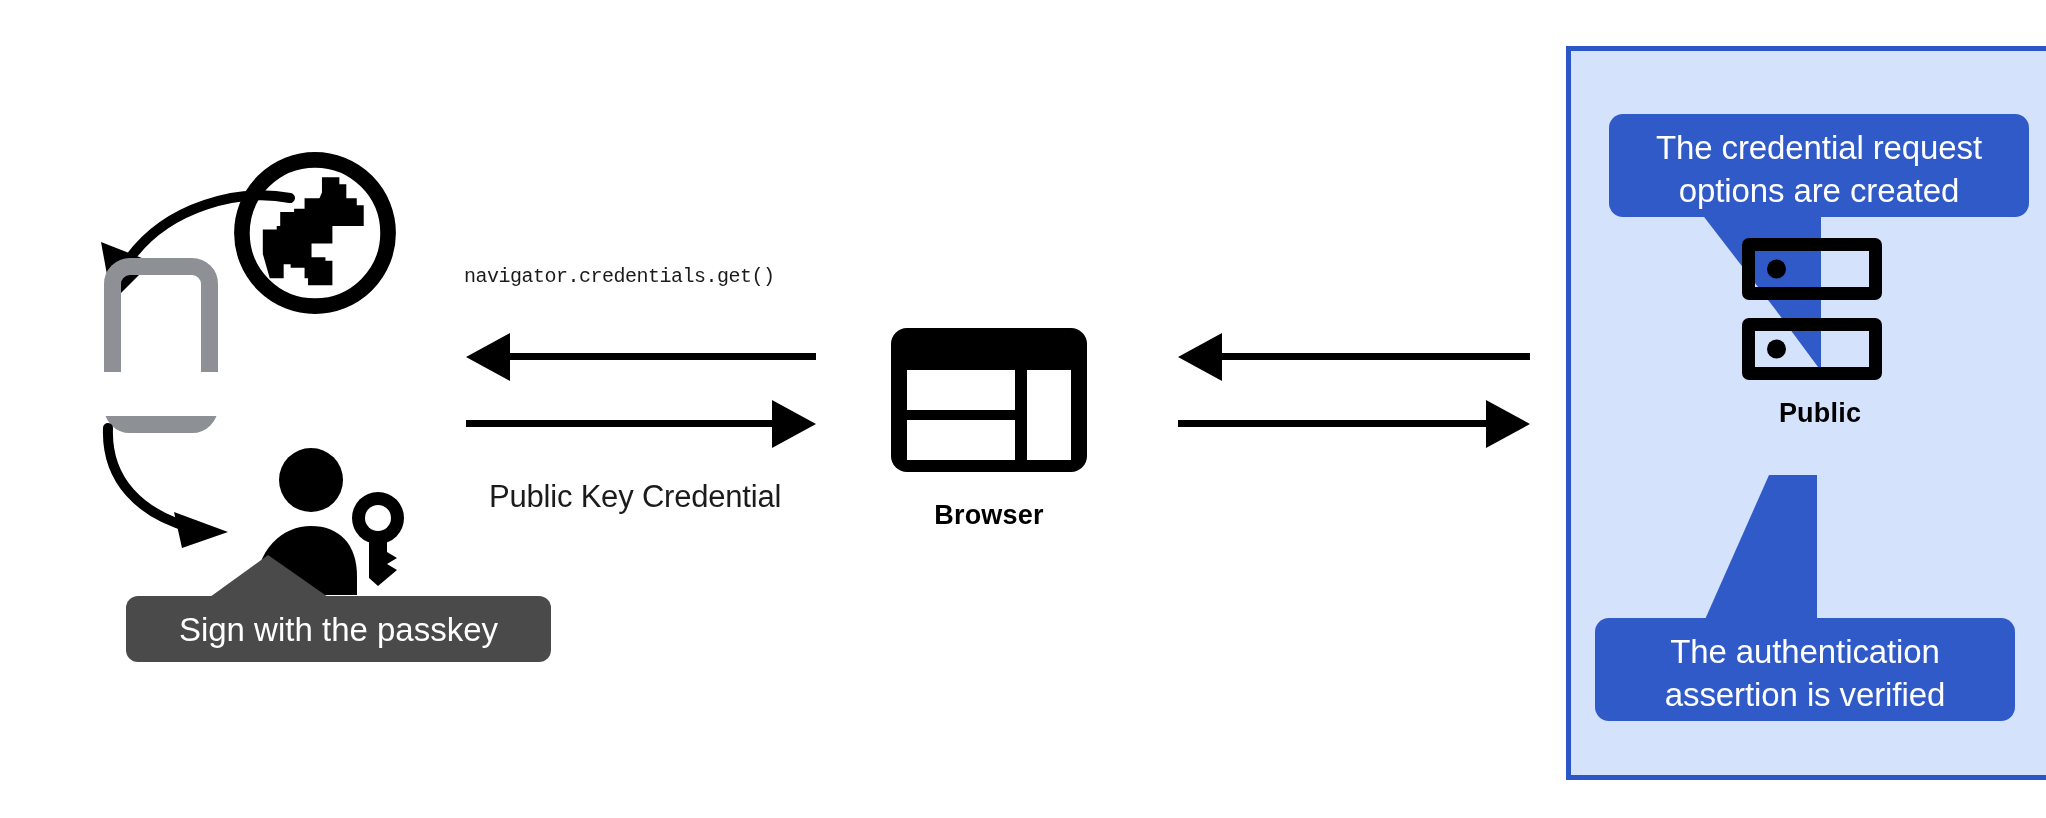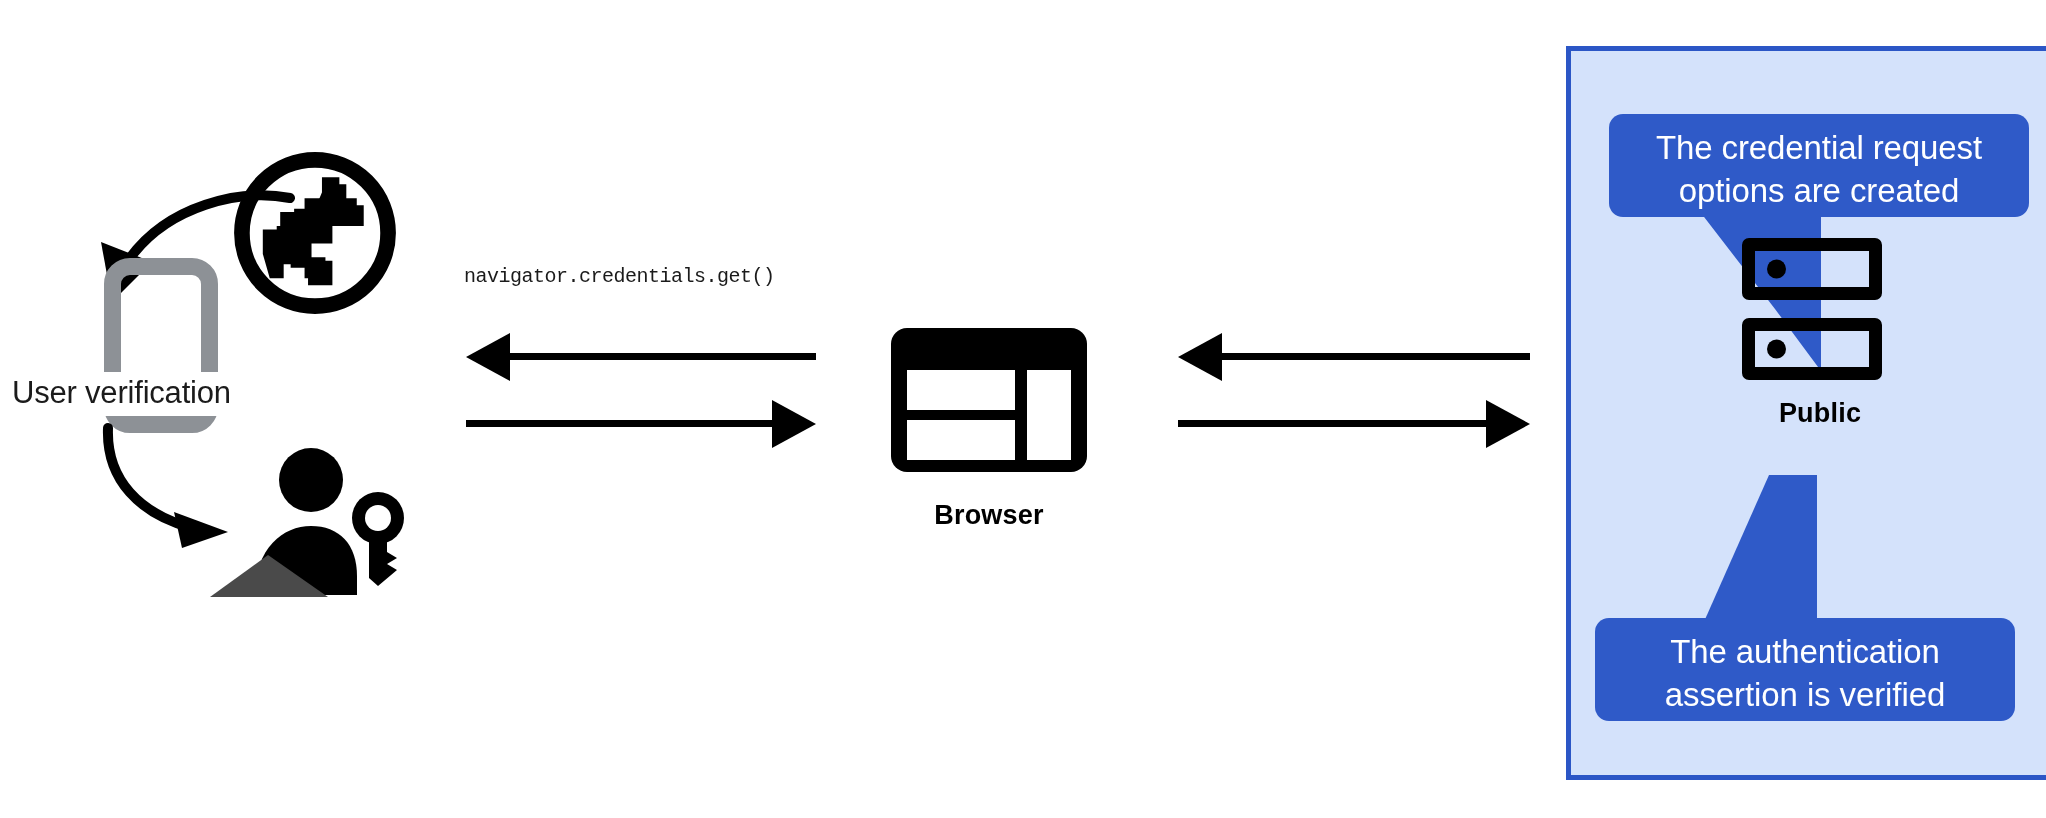--- a/index.html
+++ b/index.html
@@ -143,21 +143,20 @@
       <path d="M200 18 C150 8 78 26 40 78" stroke="#000000" stroke-width="10" fill="none" stroke-linecap="round"></path>
       <path d="M22 122 L11 62 L62 82 Z" fill="#000000"></path>
     </svg>
   </div>
 
   <div class="abs phone" style="left:104px; top:258px;">
     <div class="abs phone-bar"></div>
   </div>
 
   <div class="abs" style="left:0px; top:372px; width:250px; height:44px; background:#ffffff;"></div>
-  <div class="abs label" style="left:12px; top:373px; width:260px; background:#ffffff;">User verification</div>
 
   <div class="abs" style="left:100px; top:420px; width:200px; height:130px;">
     <svg width="200" height="130" viewBox="0 0 200 130">
       <path d="M8 8 C6 60 40 94 92 108" stroke="#000000" stroke-width="10" fill="none" stroke-linecap="round"></path>
       <path d="M128 112 L74 92 L82 128 Z" fill="#000000"></path>
     </svg>
   </div>
 
   <div class="abs" style="left:235px; top:440px; width:180px; height:160px;">
     <svg width="180" height="160" viewBox="0 0 180 160">
@@ -167,27 +166,29 @@
       <circle cx="143" cy="78" r="13" fill="#ffffff"></circle>
       <path d="M134 98 L152 98 L152 112 L162 118 L152 124 L162 130 L143 146 L134 138 Z" fill="#000000"></path>
     </svg>
   </div>
 
   <div class="abs" style="left:210px; top:555px; width:130px; height:50px;">
     <svg width="130" height="50" viewBox="0 0 130 50">
       <path d="M58 0 L118 42 L0 42 Z" fill="#4a4a4a"></path>
     </svg>
   </div>
+  <div class="abs tooltip-dark" style="left:126px; top:596px; width:425px; height:66px;">Sign with the passkey</div>
 
   <div class="abs code" style="left:464px; top:265px;">navigator.credentials.get()</div>
 
   <div class="abs" style="left:466px; top:333px; width:350px; height:48px;">
     <div class="abs arrow-head-left" style="left:0px; top:0px;"></div>
     <div class="abs arrow-line" style="left:42px; top:20px; width:308px;"></div>
   </div>
+  <div class="abs label" style="left:489px; top:477px; white-space:nowrap;">Public Key Credential</div>
 
   <div class="abs" style="left:466px; top:400px; width:350px; height:48px;">
     <div class="abs arrow-line" style="left:0px; top:20px; width:308px;"></div>
     <div class="abs arrow-head-right" style="left:306px; top:0px;"></div>
   </div>
 
   <div class="abs" style="left:891px; top:328px; width:196px; height:144px;">
     <svg width="196" height="144" viewBox="0 0 196 144">
       <rect x="0" y="0" width="196" height="144" rx="16" fill="#000000"></rect>
       <rect x="16" y="42" width="108" height="40" fill="#ffffff"></rect>

